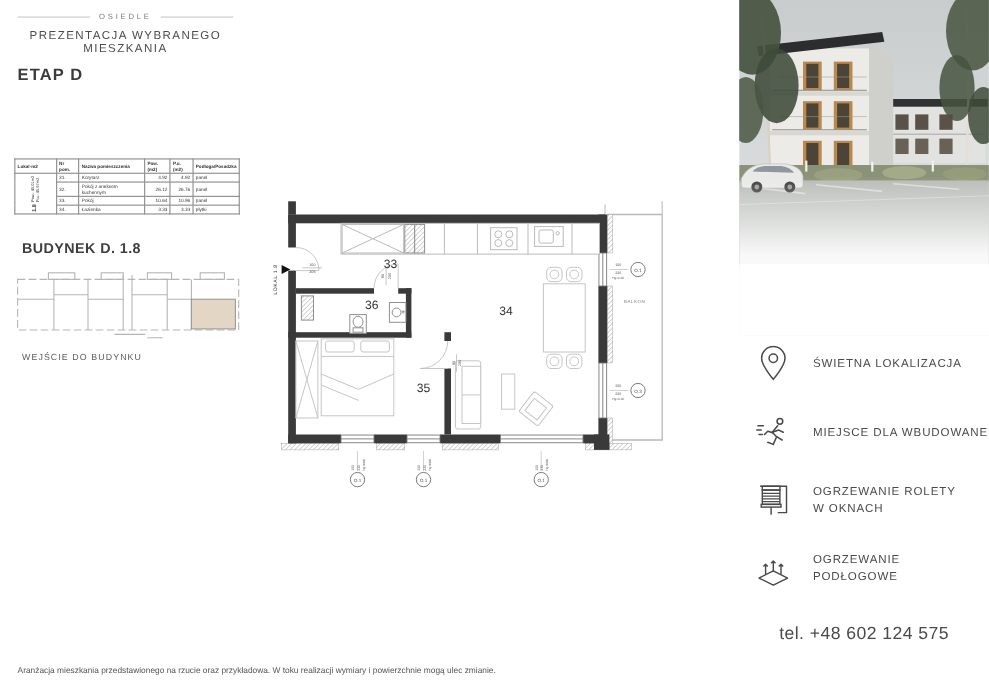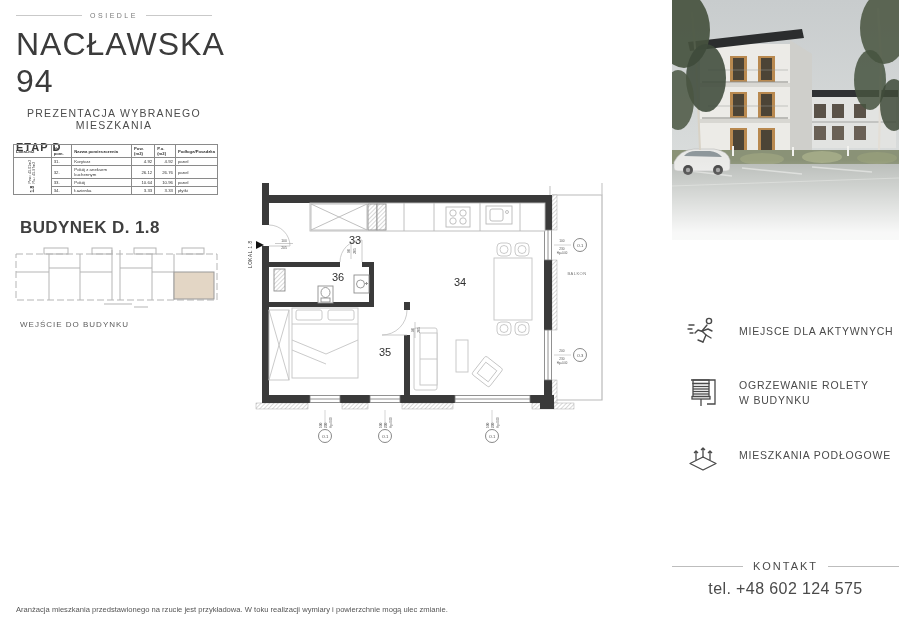--- a/index.html
+++ b/index.html
@@ -7,36 +7,36 @@
               font-family:"Liberation Sans", sans-serif; color:#3d3d3d; }
   .abs { position:absolute; }
 
   
   #header { left:16px; top:12px; width:196px; }
   .osiedle-row { display:flex; align-items:center; gap:8px; }
   .osiedle-row .rule { flex:1; height:1px; background:#c9c9c9; }
   .osiedle-label { font-size:7px; letter-spacing:2.5px; color:#7a7a7a; }
   .title { font-size:32px; letter-spacing:1px; color:#3b3b3b; font-weight:400; margin-top:7px; }
   .subtitle { font-size:10.5px; letter-spacing:1.3px; color:#4c4c4c; margin-top:7px;text-align:center; }
-  .stage { font-size:11px; letter-spacing:1px; color:#3b3b3b; font-weight:bold; margin-top:10px; }
+  .stage { font-size:15px; letter-spacing:1px; color:#3b3b3b; font-weight:bold; margin-top:10px; }
 
   
   #rooms-table { left:13px; top:144px; width:205px; border-collapse:collapse; font-size:4.3px; color:#333; }
   #rooms-table th, #rooms-table td { border:0.8px solid #8a8a8a; padding:1px 2px; }
   #rooms-table th { font-size:4.2px; font-weight:bold; text-align:left; height:9px; }
   #rooms-table td { height:8px; }
   .col-num { text-align:right; }
   .rot-cell { width:28px; position:relative; }
   .rot-wrap { display:flex; gap:2px; align-items:center; justify-content:center;
               transform:rotate(-90deg); white-space:nowrap; }
   .rot-id { font-size:5px; font-weight:bold; }
   .rot-lines { display:flex; flex-direction:column; font-size:3.6px; line-height:4.2px; }
 
   
-  #budynek-title { left:20px; top:218px; font-size:17px; font-weight:bold; color:#3f3f3f; letter-spacing:0.4px; }
+  #budynek-title { left:20px; top:218px; font-size:13px; font-weight:bold; color:#3f3f3f; letter-spacing:0.4px; }
   #mini-plan { left:14px; top:242px; }
   #entrance-label { left:20px; top:320px; font-size:8px; letter-spacing:1px; color:#5c5c5c;text-align:center; }
 
   
   #floorplan { left:244px; top:182px; }
 
   
   #render { left:672px; top:0; }
   #features { left:672px; top:300px; width:227px; }
   .feature { display:flex; align-items:center; gap:20px; padding-left:15px; height:62px; }
@@ -56,21 +56,20 @@
 </style>
 </head>
 <body>
 
 <div id="header" class="abs">
   <div class="osiedle-row">
     <div class="rule"></div>
     <div class="osiedle-label">OSIEDLE</div>
     <div class="rule"></div>
   </div>
-  <div class="title">NACŁAWSKA 94</div>
   <div class="subtitle">PREZENTACJA WYBRANEGO MIESZKANIA</div>
   <div class="stage">ETAP D</div>
 </div>
 
 <table id="rooms-table" class="abs">
   <thead>
     <tr>
       <th>Lokal-m2</th>
       <th>Nr pom.</th>
       <th>Nazwa pomieszczenia</th>
@@ -470,80 +469,87 @@
     <ellipse cx="198" cy="80" rx="16" ry="30" fill="#47533f" opacity="0.85"></ellipse>
     <ellipse cx="222" cy="105" rx="14" ry="26" fill="#3f4b39" opacity="0.85"></ellipse>
   </g>
 
   <rect x="0" y="160" width="227" height="145" fill="url(#fade)"></rect>
   <rect x="0" y="240" width="227" height="65" fill="#ffffff"></rect>
 </svg>
 
 <div id="features" class="abs">
 
+  <div class="feature">
+    <svg class="f-icon" viewBox="0 0 30 32">
+      <g fill="none" stroke="#4a4a4a" stroke-width="1.3">
+        <path d="M15,29 C15,29 5,17.5 5,11 A10,10 0 1 1 25,11 C25,17.5 15,29 15,29 Z"></path>
+        <circle cx="15" cy="11" r="3.6"></circle>
+      </g>
+    </svg>
+    <div class="f-label">
+      <div>ŚWIETNA LOKALIZACJA</div>
+      <div></div>
+    </div>
+  </div>
 
   <div class="feature">
     <svg class="f-icon" viewBox="0 0 32 32">
       <g fill="none" stroke="#4a4a4a" stroke-width="1.4" stroke-linecap="round" stroke-linejoin="round">
         <circle cx="22" cy="6" r="2.6"></circle>
         <path d="M20,10 L15,16 L19,20 L16,27"></path>
         <path d="M15,16 L21,14 L25,16"></path>
         <path d="M15.5,16.5 L11,15 L8,18"></path>
         <path d="M19,20 L24,23"></path>
         <path d="M16,27 L11,25"></path>
         <path d="M2,10 L7,10 M1,14 L5,14 M3,18 L6,18"></path>
       </g>
     </svg>
     <div class="f-label">
-      <div>MIEJSCE DLA AKTYWNYCH</div>
+      <div>MIEJSCE DLA WBUDOWANE</div>
       <div></div>
     </div>
   </div>
 
   <div class="feature">
     <svg class="f-icon" viewBox="0 0 32 32">
       <g fill="none" stroke="#4a4a4a" stroke-width="1.3">
         <path d="M4,3 H28 V27 H20"></path>
         <rect x="6" y="3" width="16" height="3.5"></rect>
         <rect x="6" y="6.5" width="16" height="13"></rect>
         <line x1="6" y1="9.5" x2="22" y2="9.5"></line>
         <line x1="6" y1="12" x2="22" y2="12"></line>
         <line x1="6" y1="14.5" x2="22" y2="14.5"></line>
         <line x1="6" y1="17" x2="22" y2="17"></line>
         <rect x="5" y="19.5" width="18" height="2.5"></rect>
         <line x1="14" y1="22" x2="14" y2="29"></line>
       </g>
     </svg>
     <div class="f-label">
       <div>OGRZEWANIE ROLETY</div>
-      <div>W BUDYNKU</div>
+      <div>W OKNACH</div>
     </div>
   </div>
 
   <div class="feature">
     <svg class="f-icon" viewBox="0 0 32 32">
       <g fill="none" stroke="#4a4a4a" stroke-width="1.3" stroke-linejoin="round">
         <polygon points="16,18 29,24.5 16,31 3,24.5"></polygon>
         <path d="M9,21 V12 M7,14 L9,12 L11,14"></path>
         <path d="M16,19 V9 M14,11 L16,9 L18,11"></path>
         <path d="M23,21 V12 M21,14 L23,12 L25,14"></path>
       </g>
     </svg>
     <div class="f-label">
-      <div>MIESZKANIA PODŁOGOWE</div>
+      <div>OGRZEWANIE PODŁOGOWE</div>
       <div></div>
     </div>
   </div>
 
 </div>
 
 <div id="contact" class="abs">
-  <div class="kontakt-row">
-    <div class="rule"></div>
-    <div class="kontakt-title">KONTAKT</div>
-    <div class="rule"></div>
-  </div>
   <div class="contact-line">tel. +48 602 124 575</div>
 </div>
 
 <div id="footer" class="abs">
-  <div>Aranżacja mieszkania przedstawionego na rzucie jest przykładowa. W toku realizacji wymiary i powierzchnie mogą ulec zmianie.</div>
+  <div>Aranżacja mieszkania przedstawionego na rzucie oraz przykładowa. W toku realizacji wymiary i powierzchnie mogą ulec zmianie.</div>
 </div>
 
 </body></html>

